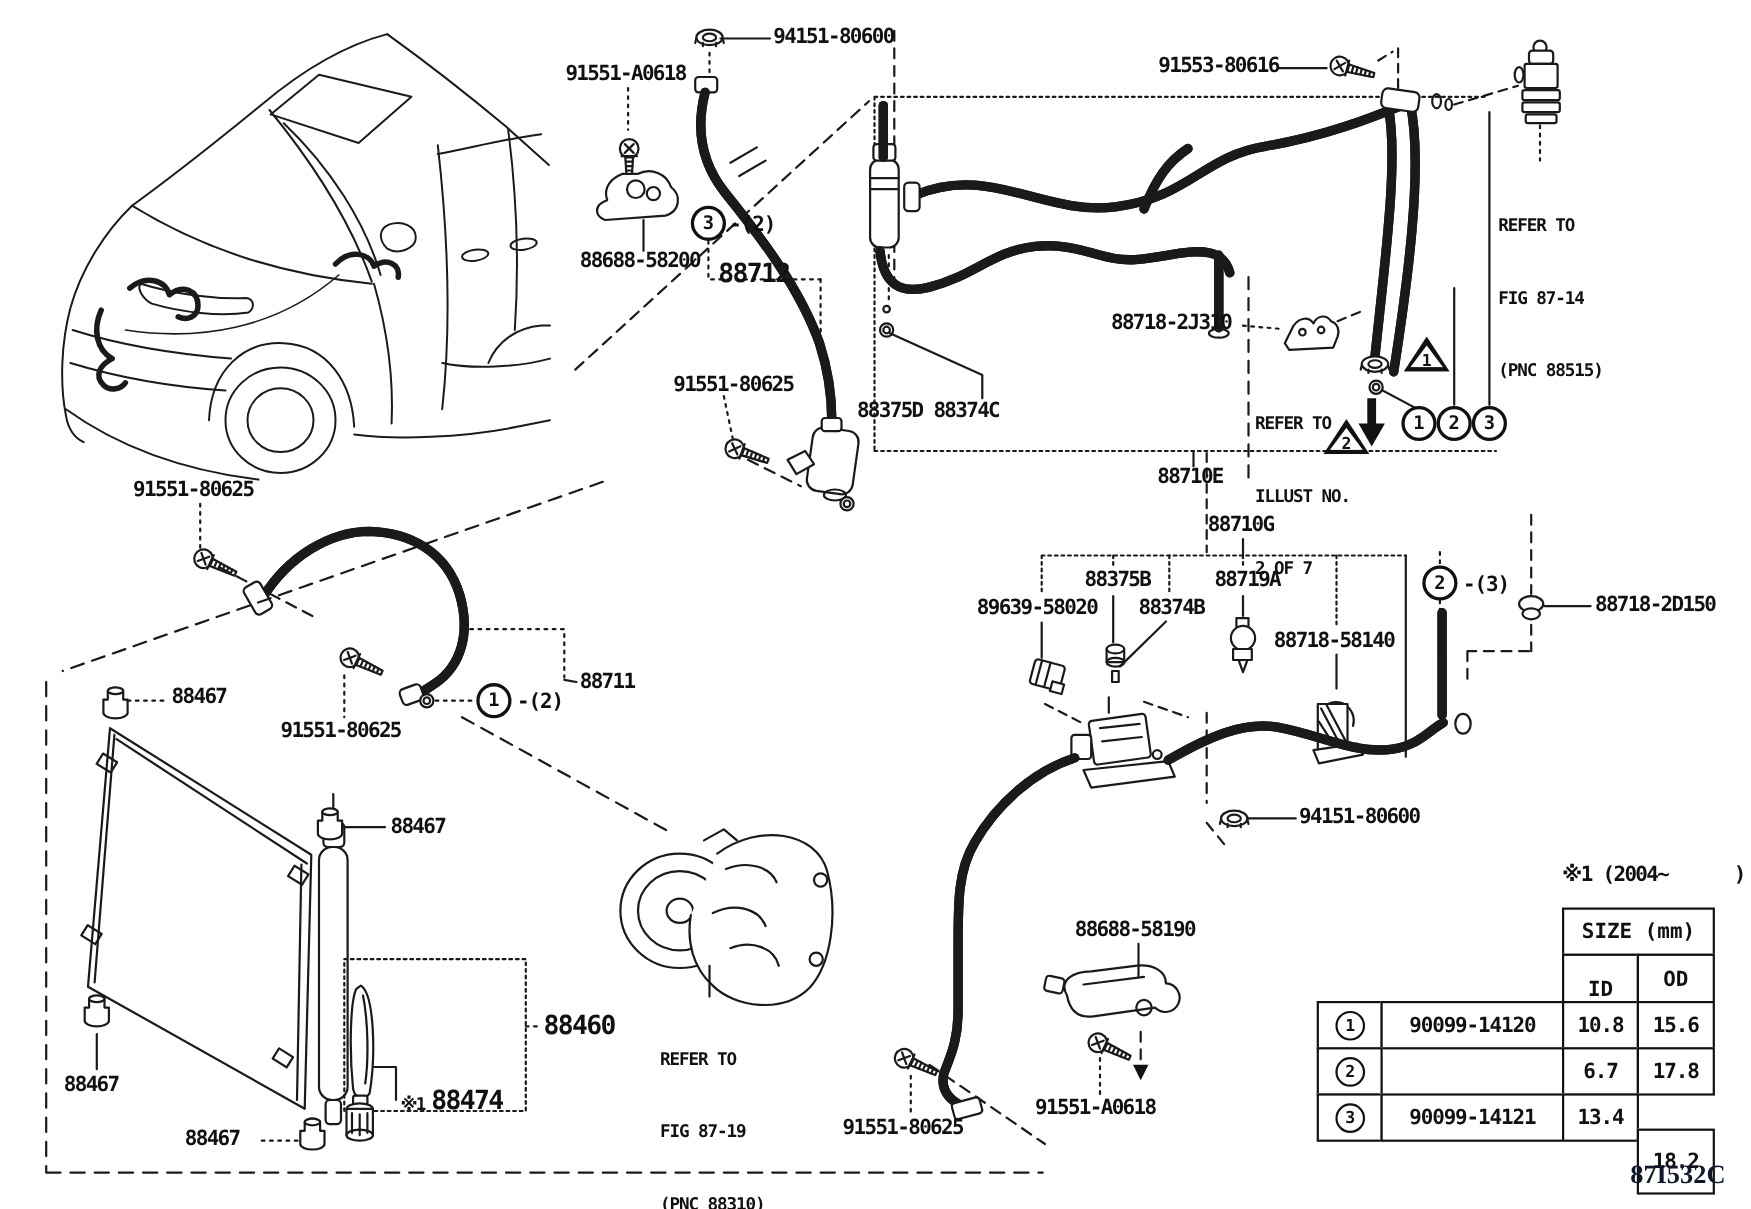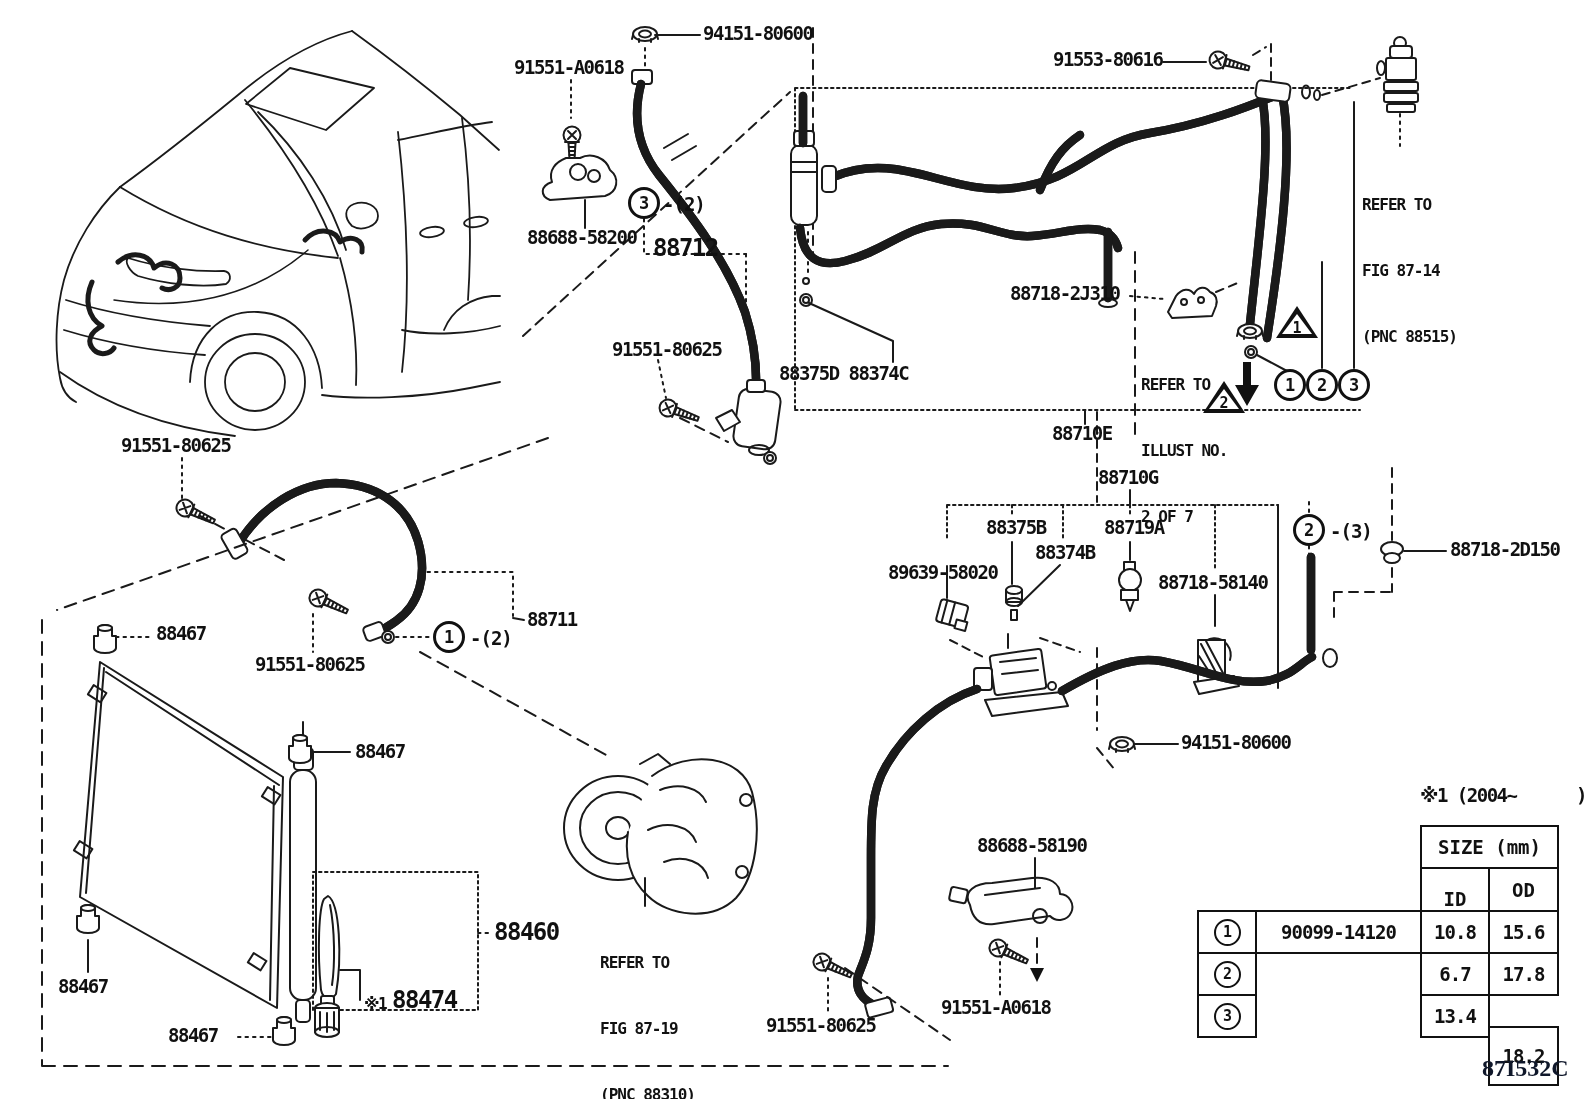--- a/index.html
+++ b/index.html
@@ -353,21 +353,21 @@
   <span style="display:block">2 OF 7</span>
 </div>
 
 <div class="lbl" style="left:779px;top:364px">88375D 88374C</div>
 <div class="lbl" style="left:1052px;top:424px">88710E</div>
 <div class="lbl" style="left:612px;top:340px">91551-80625</div>
 <div class="lbl" style="left:121px;top:436px">91551-80625</div>
 <div class="lbl" style="left:1098px;top:468px">88710G</div>
 <div class="lbl" style="left:986px;top:518px">88375B</div>
 <div class="lbl" style="left:1104px;top:518px">88719A</div>
-<div class="lbl" style="left:888px;top:563px">89639-58020</div>
+<div class="lbl" style="left:888px;top:543px">89639-58020</div>
 <div class="lbl" style="left:1035px;top:543px">88374B</div>
 <div class="lbl" style="left:1158px;top:573px">88718-58140</div>
 <div class="lbl" style="left:1450px;top:540px">88718-2D150</div>
 <div class="lbl" style="left:156px;top:624px">88467</div>
 <div class="lbl" style="left:527px;top:610px">88711</div>
 <div class="lbl" style="left:255px;top:655px">91551-80625</div>
 <div class="lbl" style="left:355px;top:742px">88467</div>
 <div class="lbl lbl-lg" style="left:494px;top:920px">88460</div>
 <div class="lbl" style="left:58px;top:977px">88467</div>
 <div class="lbl lbl-sm" style="left:364px;top:996px">※1</div>
@@ -421,18 +421,19 @@
 
 <div class="cell" style="left:1197px;top:952px;width:60px;height:44px">
   <span class="circ-sm">2</span>
 </div>
 <div class="cell" style="left:1420px;top:952px;width:70px;height:44px">6.7</div>
 <div class="cell" style="left:1488px;top:952px;width:71px;height:44px">17.8</div>
 
 <div class="cell" style="left:1197px;top:994px;width:60px;height:44px">
   <span class="circ-sm">3</span>
 </div>
+<div class="cell" style="left:1255px;top:994px;width:167px;height:44px">90099-14121</div>
 <div class="cell" style="left:1420px;top:994px;width:70px;height:44px">13.4</div>
 <div class="cell" style="left:1488px;top:1026px;width:71px;height:60px">18.2</div>
 
 <div class="code" style="left:1482px;top:1055px">87I532C</div>
 
 </div>
 
 </body></html>

